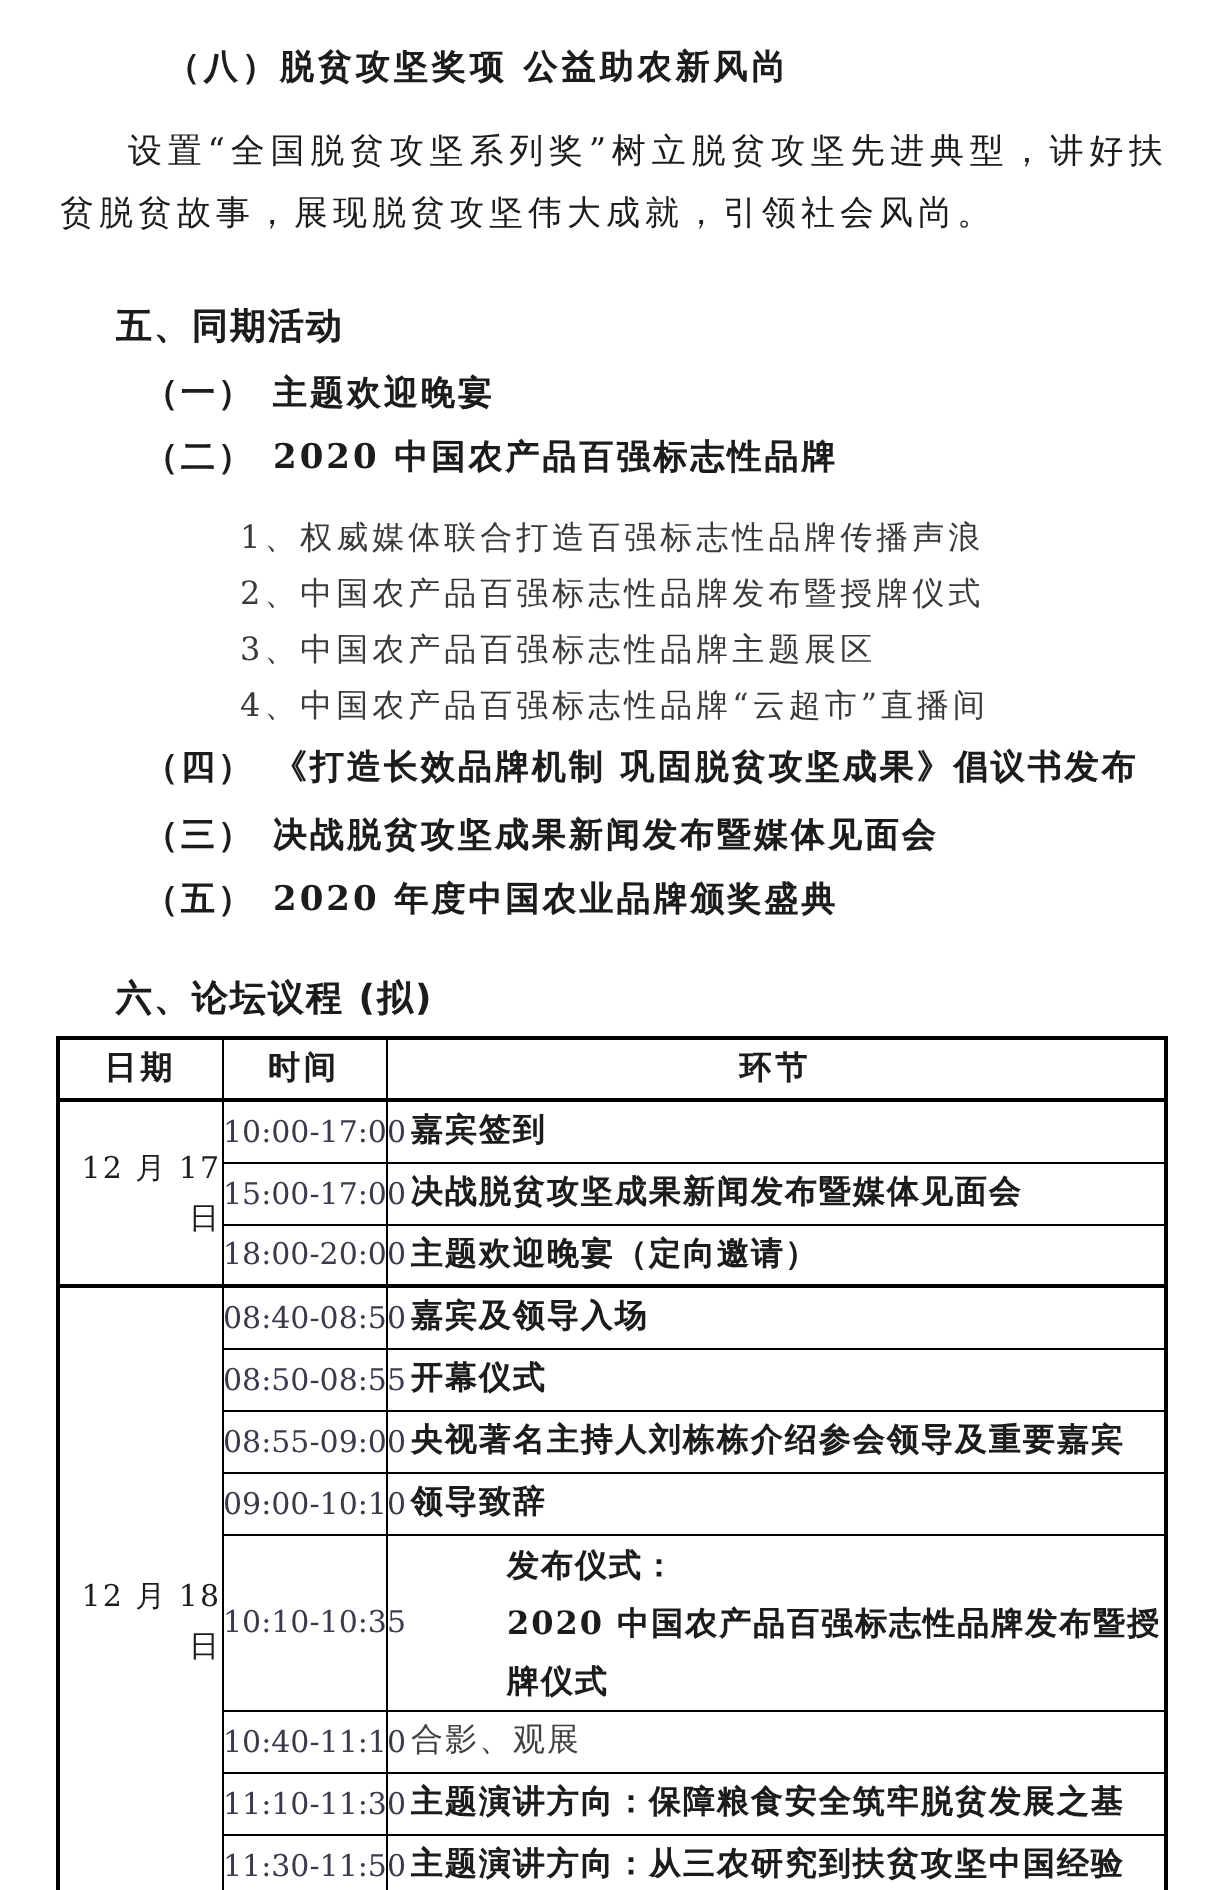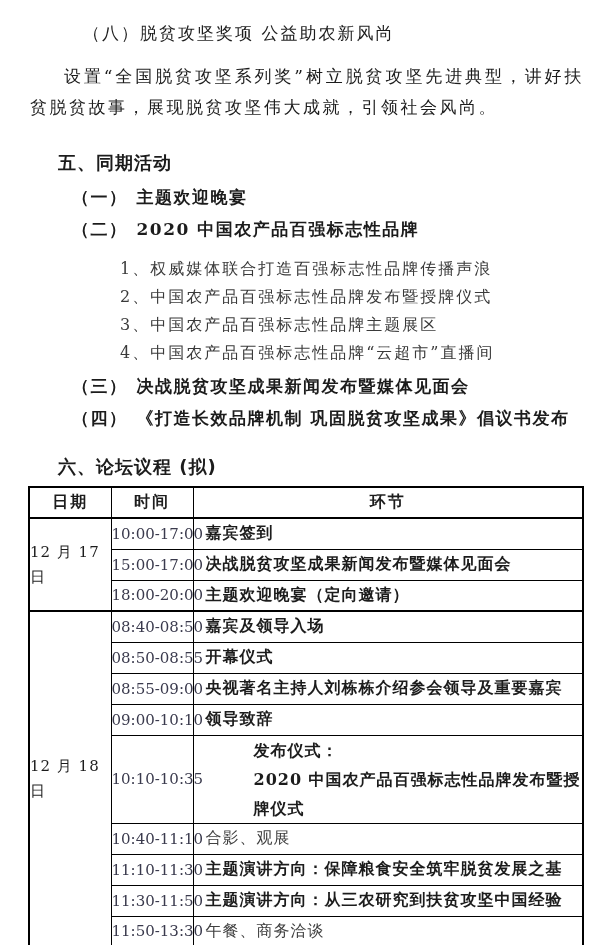--- a/index.html
+++ b/index.html
@@ -13,21 +13,21 @@
     height: 945px;
     background: #ffffff;
     overflow: hidden;
     position: relative;
   }
 
   
   .h8 {
     margin: 22px 24px 16px 83px;
     font-size: 17px;
-    font-weight: 400;
+    font-weight: 700;
     letter-spacing: 2px;
   }
   .para {
     margin: 11px 22px 0 30px;
     font-size: 17px;
     line-height: 31px;
     letter-spacing: 2.5px;
     text-indent: 2em;
     text-align: justify;
   }
@@ -75,21 +75,21 @@
     vertical-align: middle;
   }
   table.agenda th {
     height: 31px;
     font-size: 16px;
     font-weight: 700;
     letter-spacing: 2px;
     text-align: center;
   }
   td.date {
-    text-align: left;
+    text-align: right;
     font-size: 15px;
     line-height: 25px;
     letter-spacing: 1px;
     margin-left: 12px;
   }
   td.time {
     height: 31px;
     font-size: 15px;
     color: #3a3a4d;
     white-space: nowrap;
@@ -120,25 +120,28 @@
   <div class="item">
     <span class="lbl">（一）</span><span>主题欢迎晚宴</span>
   </div>
   <div class="item">
     <span class="lbl">（二）</span><span>2020 中国农产品百强标志性品牌</span>
   </div>
   <div class="subitem first">1、权威媒体联合打造百强标志性品牌传播声浪</div>
   <div class="subitem">2、中国农产品百强标志性品牌发布暨授牌仪式</div>
   <div class="subitem">3、中国农产品百强标志性品牌主题展区</div>
   <div class="subitem">4、中国农产品百强标志性品牌“云超市”直播间</div>
+  <div class="item">
+    <span class="lbl">（四）</span><span>《打造长效品牌机制 巩固脱贫攻坚成果》倡议书发布</span>
+  </div>
   <div class="item" style="margin-top:15px">
     <span class="lbl">（三）</span><span>决战脱贫攻坚成果新闻发布暨媒体见面会</span>
   </div>
   <div class="item">
-    <span class="lbl">（四）</span><span>《打造长效品牌机制 巩固脱贫攻坚成果》倡议书发布</span>
+    <span class="lbl">（五）</span><span>2020 年度中国农业品牌颁奖盛典</span>
   </div>
 
   <div class="h-major h6">六、论坛议程 (拟)</div>
 
   <table class="agenda">
     <colgroup>
       <col style="width:82px">
         <col style="width:82px">
         <col style="width:390px">
     </colgroup>

